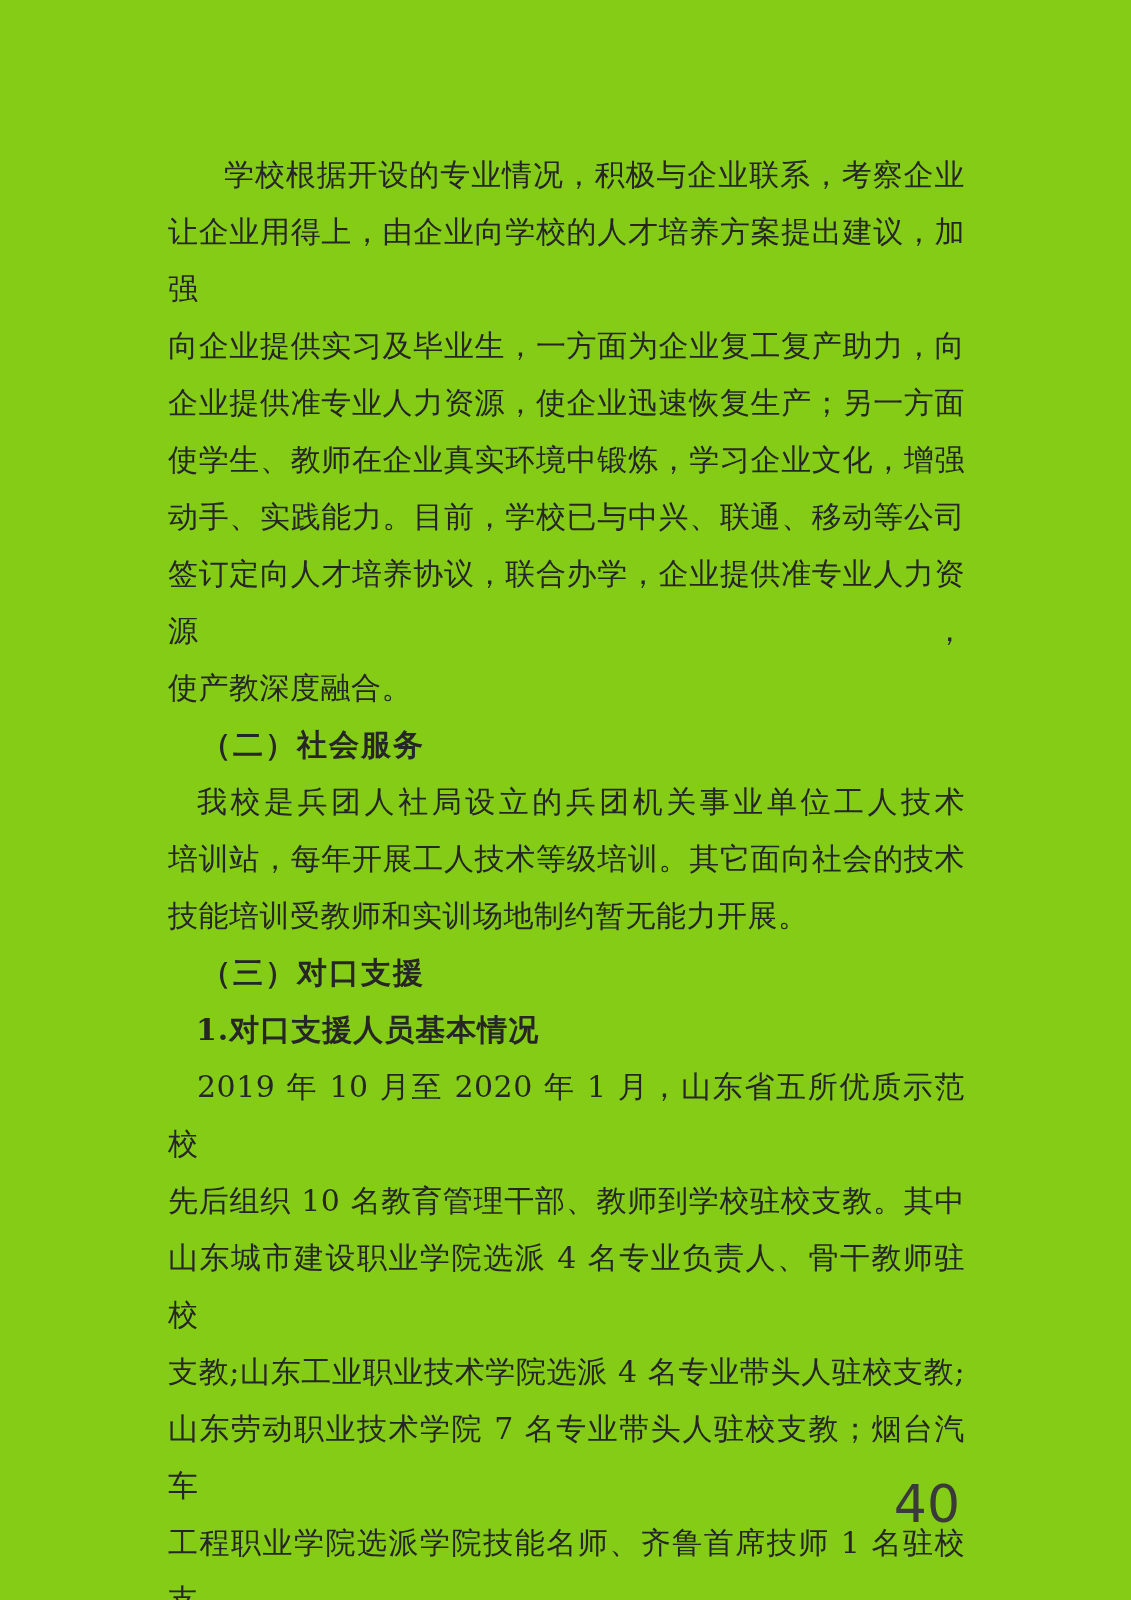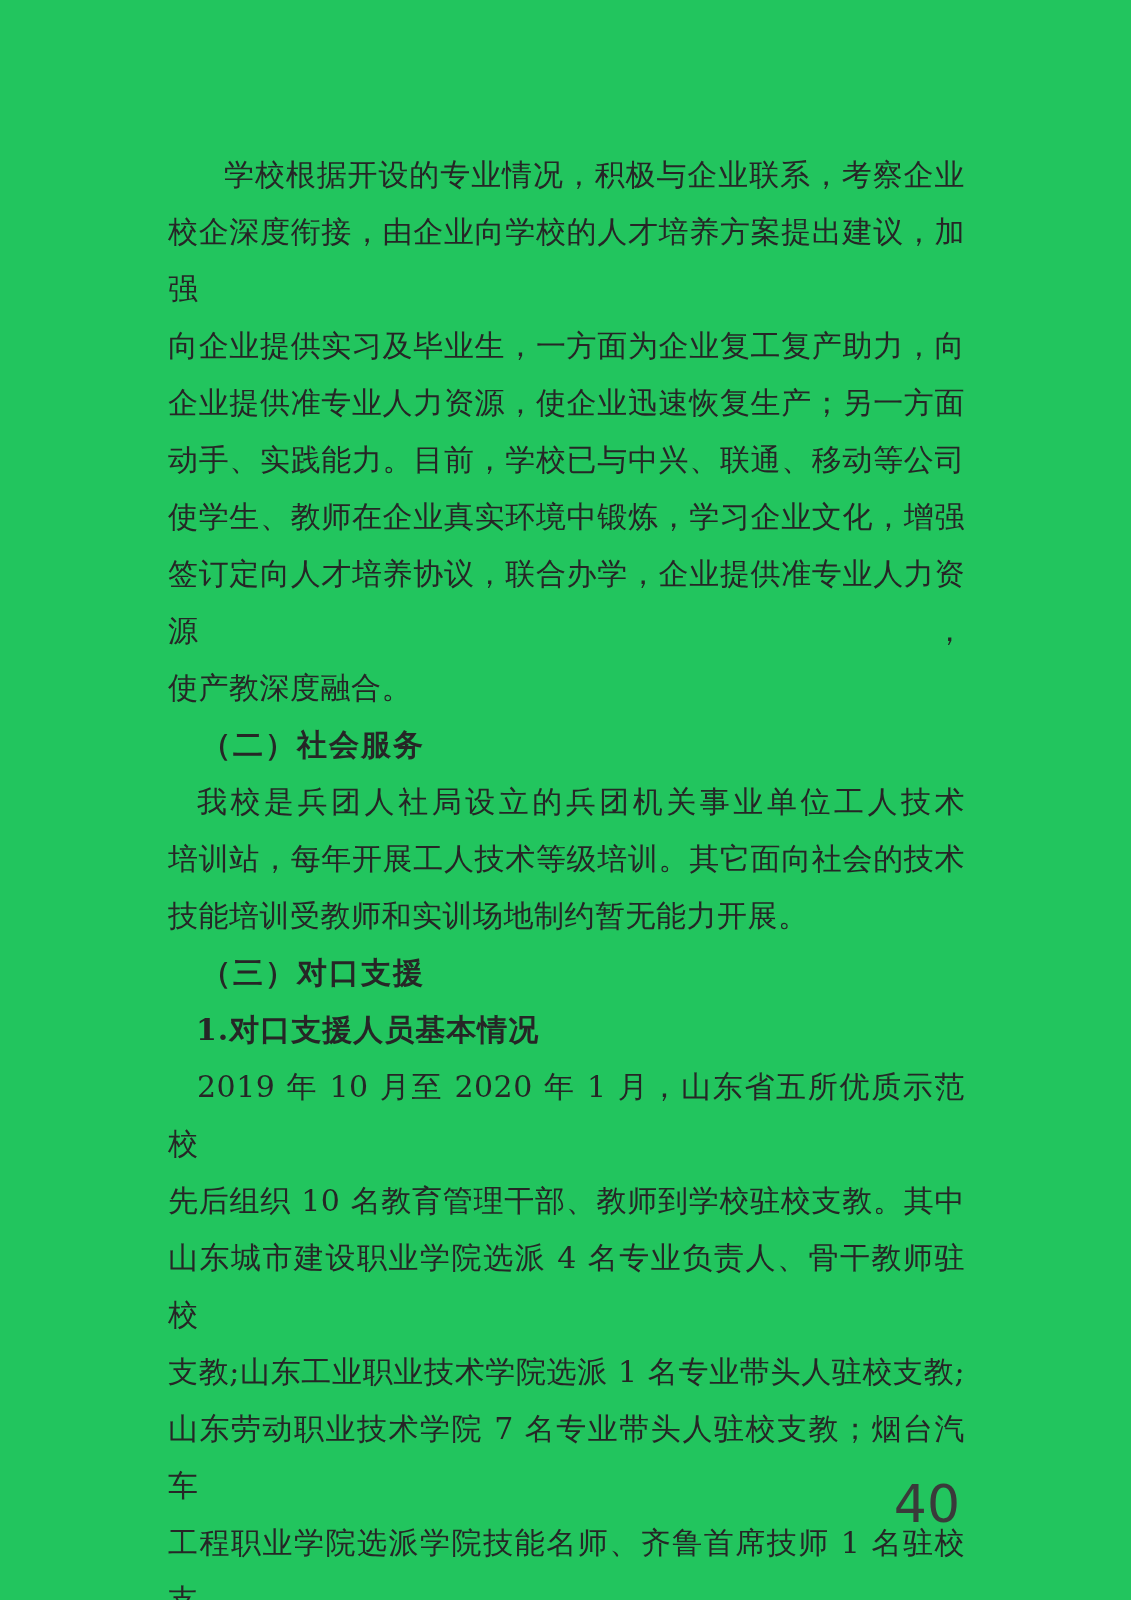--- a/index.html
+++ b/index.html
@@ -4,21 +4,21 @@
 <style>
   html, body {
     margin: 0;
     padding: 0;
     background: #ffffff;
   }
   .page {
     position: relative;
     width: 1131px;
     height: 1600px;
-    background: #22c55e;
+    background: #84cc16;
     overflow: hidden;
     font-family: "DejaVu Serif", "Liberation Serif", serif;
   }
   .content {
     position: absolute;
     left: 168px;
     top: 146px;
     width: 797px;
     color: #262626;
     font-size: 30px;
@@ -71,46 +71,46 @@
   }
 </style>
 </head>
 <body>
 
 <div class="page">
   <div class="content">
 
     <div class="para">
       <div class="line indent-lg">学校根据开设的专业情况，积极与企业联系，考察企业</div>
-      <div class="line">校企深度衔接，由企业向学校的人才培养方案提出建议，加强</div>
+      <div class="line">让企业用得上，由企业向学校的人才培养方案提出建议，加强</div>
       <div class="line">向企业提供实习及毕业生，一方面为企业复工复产助力，向</div>
       <div class="line">企业提供准专业人力资源，使企业迅速恢复生产；另一方面</div>
+      <div class="line">使学生、教师在企业真实环境中锻炼，学习企业文化，增强</div>
       <div class="line">动手、实践能力。目前，学校已与中兴、联通、移动等公司</div>
-      <div class="line">使学生、教师在企业真实环境中锻炼，学习企业文化，增强</div>
       <div class="line">签订定向人才培养协议，联合办学，企业提供准专业人力资源，</div>
       <div class="line end">使产教深度融合。</div>
     </div>
 
     <div class="line heading">（二）社会服务</div>
 
     <div class="para">
       <div class="line indent-sm">我校是兵团人社局设立的兵团机关事业单位工人技术</div>
       <div class="line">培训站，每年开展工人技术等级培训。其它面向社会的技术</div>
       <div class="line end">技能培训受教师和实训场地制约暂无能力开展。</div>
     </div>
 
     <div class="line heading">（三）对口支援</div>
 
     <div class="line subheading">1.对口支援人员基本情况</div>
 
     <div class="para">
       <div class="line indent-sm">2019 年 10 月至 2020 年 1 月，山东省五所优质示范校</div>
       <div class="line">先后组织 10 名教育管理干部、教师到学校驻校支教。其中</div>
       <div class="line">山东城市建设职业学院选派 4 名专业负责人、骨干教师驻校</div>
-      <div class="line">支教;山东工业职业技术学院选派 1 名专业带头人驻校支教;</div>
+      <div class="line">支教;山东工业职业技术学院选派 4 名专业带头人驻校支教;</div>
       <div class="line">山东劳动职业技术学院 7 名专业带头人驻校支教；烟台汽车</div>
       <div class="line">工程职业学院选派学院技能名师、齐鲁首席技师 1 名驻校支</div>
 
     </div>
 
   </div>
 
   <div class="page-number">40</div>
 </div>
 

